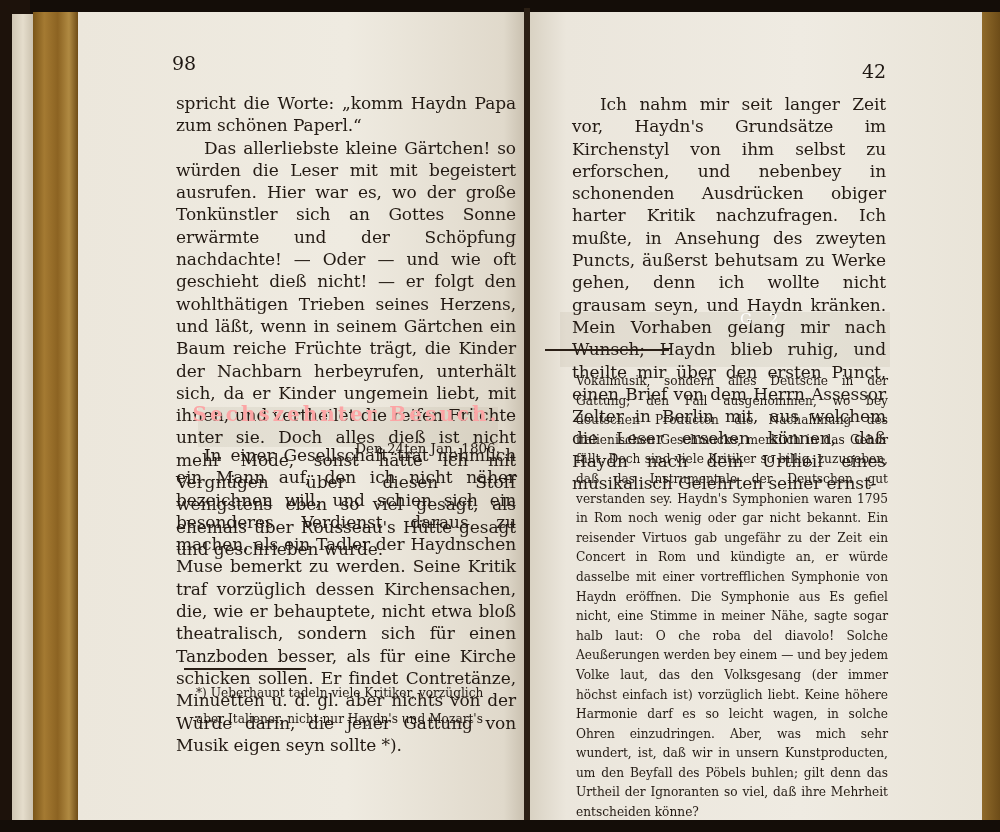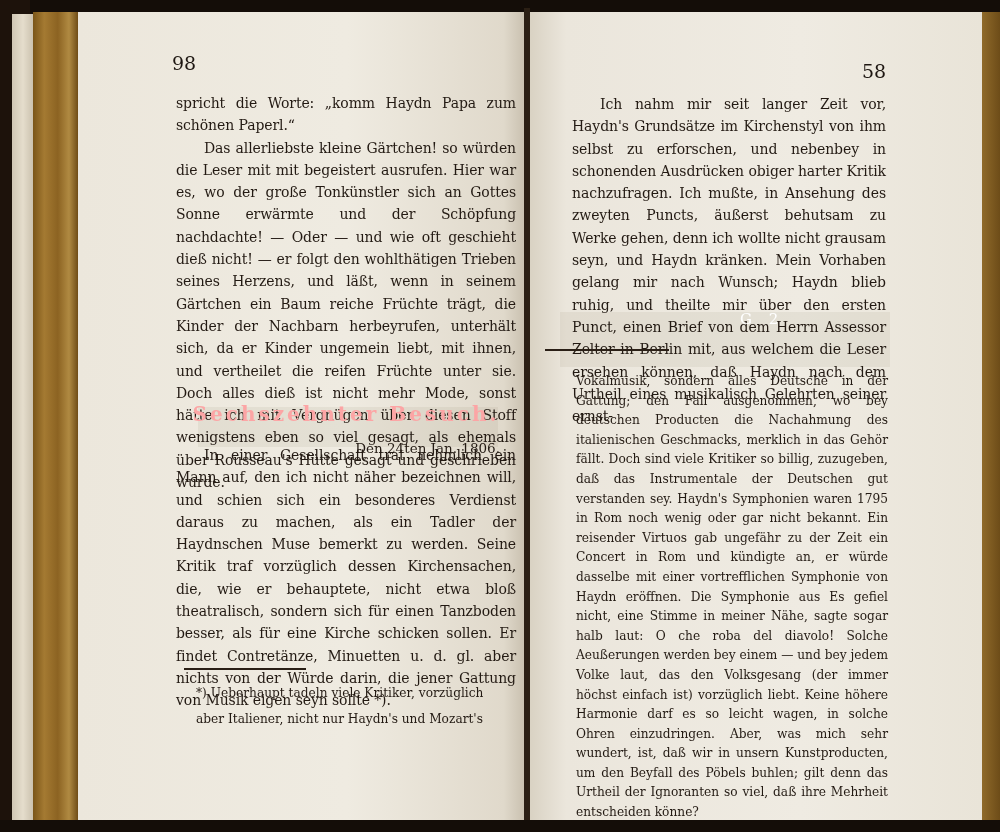--- a/index.html
+++ b/index.html
@@ -7,21 +7,21 @@
   .cover-left{position:absolute;left:0;top:0;width:30px;height:832px;background:#1d120b;}
   .edge-left{position:absolute;left:12px;top:14px;width:22px;height:806px;background:linear-gradient(90deg,#cfc6b4,#e5ddcc 50%,#c9bfac);}
   .spine-band{position:absolute;left:33px;top:12px;width:45px;height:808px;background:linear-gradient(90deg,#7a5518,#a47a32 25%,#8c6322 55%,#b08a42 80%,#6f4c16);}
   .page{position:absolute;background:#ebe6da;}
   .page-left{left:78px;top:12px;width:448px;height:808px;background:linear-gradient(90deg,#ece7dc,#efebe1 60%,#e0d9cb 95%,#c8bfae);}
   .gutter{position:absolute;left:524px;top:8px;width:6px;height:816px;background:#2b1f14;}
   .page-right{left:530px;top:12px;width:452px;height:812px;background:linear-gradient(90deg,#d9d2c3,#ebe6dc 8%,#efebe2 60%,#e9e4d8);}
   .edge-right{position:absolute;left:982px;top:12px;width:18px;height:812px;background:linear-gradient(90deg,#8f6a2a,#6d4c18);}
   .bottom-dark{position:absolute;left:0;top:820px;width:1000px;height:12px;background:#140d08;}
   .pnum{position:absolute;font-size:19px;color:#1e1712;font-family:"DejaVu Serif",serif;}
-  .text{position:absolute;font-family:"DejaVu Serif",serif;color:#231a13;font-size:14px;line-height:22.3px;text-align:justify;letter-spacing:-0.1px;}
+  .text{position:absolute;font-family:"DejaVu Serif",serif;color:#231a13;font-size:17px;line-height:22.3px;text-align:justify;letter-spacing:-0.1px;}
   .text p{margin:0;}
   .indent{text-indent:28px;}
   .heading{position:absolute;font-family:"DejaVu Serif",serif;font-weight:bold;font-size:20px;letter-spacing:3px;color:#fca5a5;text-align:center;}
   .dateline{position:absolute;font-size:13.5px;color:#231a13;text-align:right;}
   .rule{position:absolute;height:2px;background:#2a1f16;}
   .footnote{position:absolute;font-size:12.2px;line-height:26px;color:#231a13;}
   .sig{position:absolute;font-size:15px;color:#ffffff;letter-spacing:6px;}
   .bleed{position:absolute;background:rgba(140,125,100,0.10);}
 </style>
 </head>
@@ -51,21 +51,21 @@
 <div class="heading" style="left:176px;top:402px;width:340px;">Sechszehnter Besuch.</div>
 <div class="dateline" style="left:176px;top:440px;width:324px;">Den 24ten Jan. 1806.</div>
 
 <div class="text" style="left:176px;top:444px;width:340px;">
   <p class="indent">In einer Gesellschaft trat nehmlich ein Mann auf, den ich nicht näher bezeichnen will, und schien sich ein besonderes Verdienst daraus zu machen, als ein Tadler der Haydnschen Muse bemerkt zu werden. Seine Kritik traf vorzüglich dessen Kirchensachen, die, wie er behauptete, nicht etwa bloß theatralisch, sondern sich für einen Tanzboden besser, als für eine Kirche schicken sollen. Er findet Contretänze, Minuetten u. d. gl. aber nichts von der Würde darin, die jener Gattung von Musik eigen seyn sollte *).</p>
 </div>
 
 <div class="rule" style="left:184px;top:668px;width:122px;"></div>
 <div class="footnote" style="left:196px;top:680px;width:318px;text-indent:0;">*) Ueberhaupt tadeln viele Kritiker, vorzüglich aber Italiener, nicht nur Haydn's und Mozart's</div>
 
-<div class="pnum" style="left:862px;top:60px;">58</div>
+<div class="pnum" style="left:862px;top:60px;">42</div>
 
 <div class="text" style="left:572px;top:93px;width:314px;">
   <p class="indent">Ich nahm mir seit langer Zeit vor, Haydn's Grundsätze im Kirchenstyl von ihm selbst zu erforschen, und nebenbey in schonenden Ausdrücken obiger harter Kritik nachzufragen. Ich mußte, in Ansehung des zweyten Puncts, äußerst behutsam zu Werke gehen, denn ich wollte nicht grausam seyn, und Haydn kränken. Mein Vorhaben gelang mir nach Wunsch; Haydn blieb ruhig, und theilte mir über den ersten Punct, einen Brief von dem Herrn Assessor Zelter in Berlin mit, aus welchem die Leser ersehen können, daß Haydn nach dem Urtheil eines musikalisch Gelehrten seiner ernst-</p>
 </div>
 
 <div class="sig" style="left:740px;top:310px;">G 2</div>
 
 <div class="rule" style="left:545px;top:349px;width:124px;"></div>
 
 <div class="footnote" style="left:576px;top:372px;width:312px;line-height:19.6px;font-size:12.2px;text-align:justify;">Vokalmusik, sondern alles Deutsche in der Gattung; den Fall ausgenommen, wo bey deutschen Producten die Nachahmung des italienischen Geschmacks, merklich in das Gehör fällt. Doch sind viele Kritiker so billig, zuzugeben, daß das Instrumentale der Deutschen gut verstanden sey. Haydn's Symphonien waren 1795 in Rom noch wenig oder gar nicht bekannt. Ein reisender Virtuos gab ungefähr zu der Zeit ein Concert in Rom und kündigte an, er würde dasselbe mit einer vortrefflichen Symphonie von Haydn eröffnen. Die Symphonie aus Es gefiel nicht, eine Stimme in meiner Nähe, sagte sogar halb laut: O che roba del diavolo! Solche Aeußerungen werden bey einem — und bey jedem Volke laut, das den Volksgesang (der immer höchst einfach ist) vorzüglich liebt. Keine höhere Harmonie darf es so leicht wagen, in solche Ohren einzudringen. Aber, was mich sehr wundert, ist, daß wir in unsern Kunstproducten, um den Beyfall des Pöbels buhlen; gilt denn das Urtheil der Ignoranten so viel, daß ihre Mehrheit entscheiden könne?</div>

